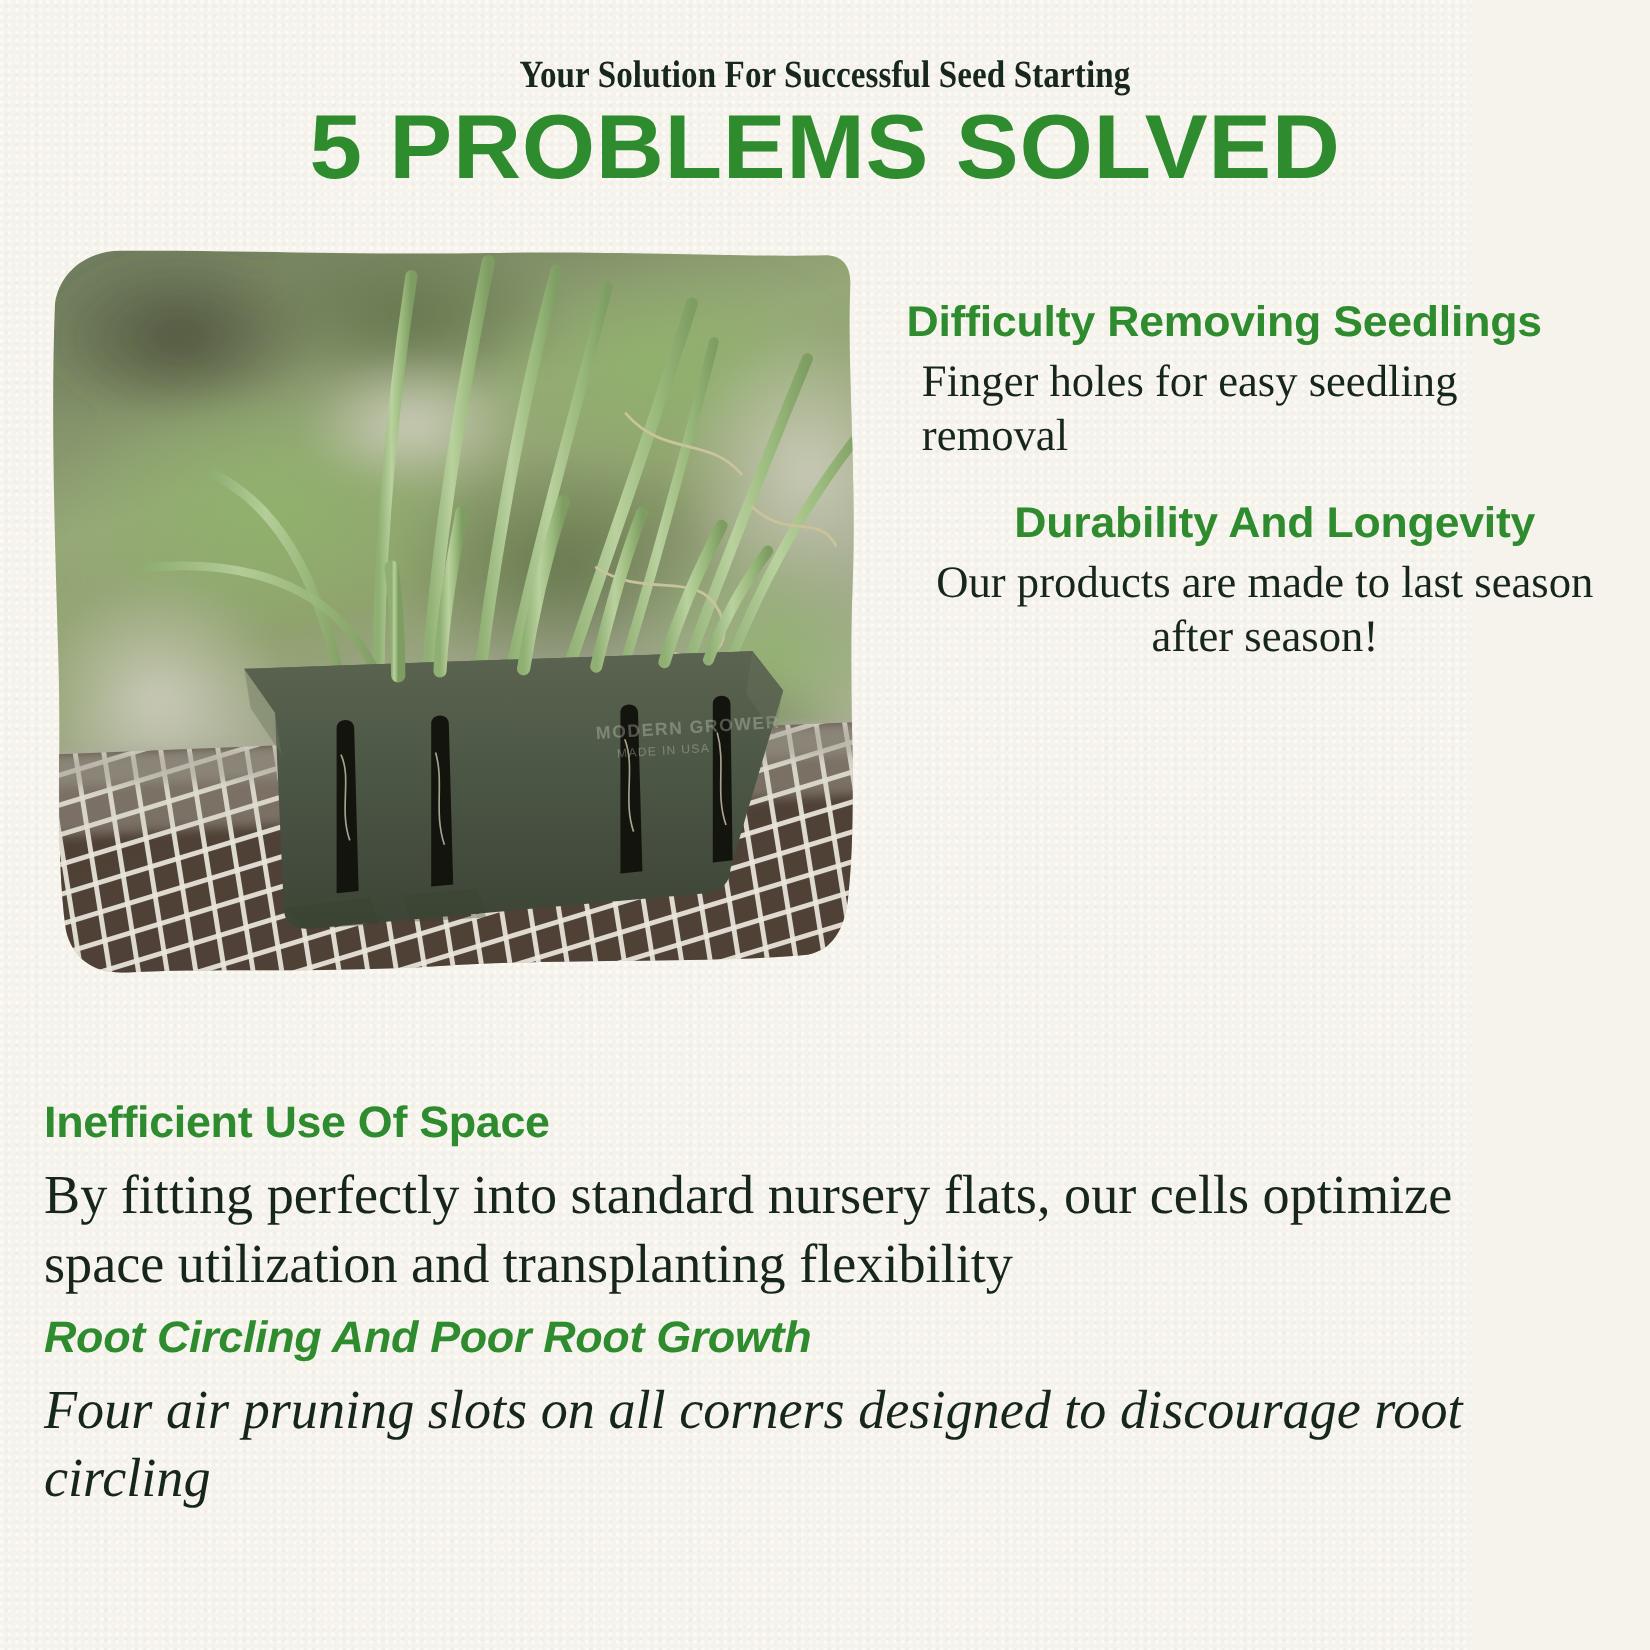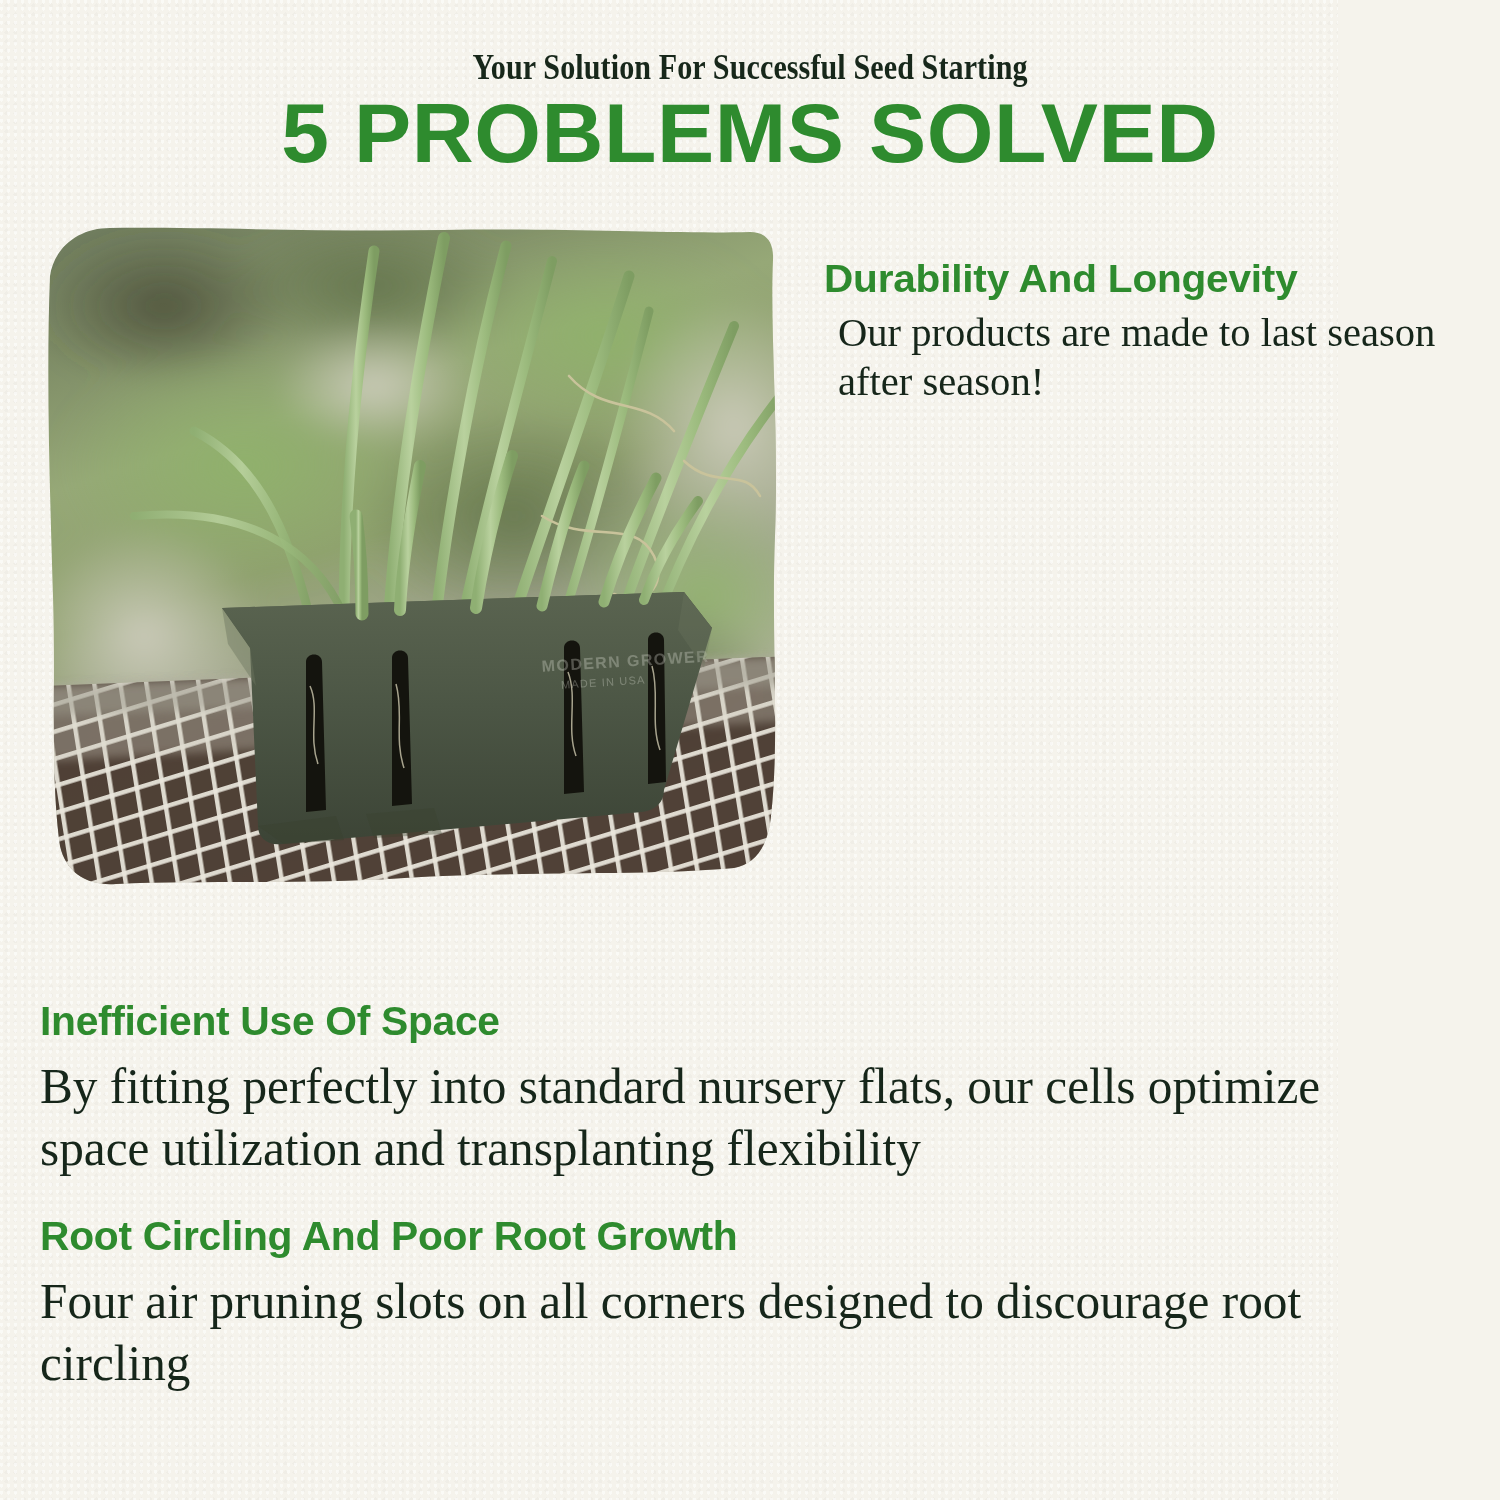--- a/index.html
+++ b/index.html
@@ -81,21 +81,21 @@
     font-size:41px;
     line-height:1.20;
     color:#16261A;
     margin-left:14px;
     margin-top:7px;
     transform:scaleX(0.99);
     transform-origin:left top;
   }
 
   #blk-2 { margin-top:26px; }
-  #blk-3 { margin-top:12px; }
+  #blk-3 { margin-top:35px;text-align:center; }
 
   
   #bottom {
     position:absolute;
     left:40px; top:1000px;
     width:1390px;
   }
 
   .h-green-wide {
     font-family:"Liberation Sans", sans-serif;
@@ -111,21 +111,21 @@
   .p-body-wide {
     font-family:"Liberation Serif", serif;
     font-size:50px;
     line-height:1.24;
     color:#16261A;
     margin-top:12px;
     transform:scaleX(0.985);
     transform-origin:left top;
   }
 
-  #bottom-blk-2 { margin-top:36px; }
+  #bottom-blk-2 { margin-top:16px;font-style:italic; }
 </style>
 </head>
 <body>
 
 <div id="page">
 
   <div id="header">
     <div id="eyebrow">Your Solution For Successful Seed Starting</div>
     <div id="headline">5 PROBLEMS SOLVED</div>
   </div>
@@ -328,20 +328,24 @@
         </g>
 
         <rect x="0" y="0" width="748" height="690" fill="none"></rect>
       </g>
     </svg>
   </div>
 
   <div id="right-col">
 
 
+    <div id="blk-2">
+      <div class="h-green">Difficulty Removing Seedlings</div>
+      <div class="p-body">Finger holes for easy seedling removal</div>
+    </div>
 
     <div id="blk-3">
       <div class="h-green">Durability And Longevity</div>
       <div class="p-body">Our products are made to last season after season!</div>
     </div>
 
   </div>
 
   <div id="bottom">
 

